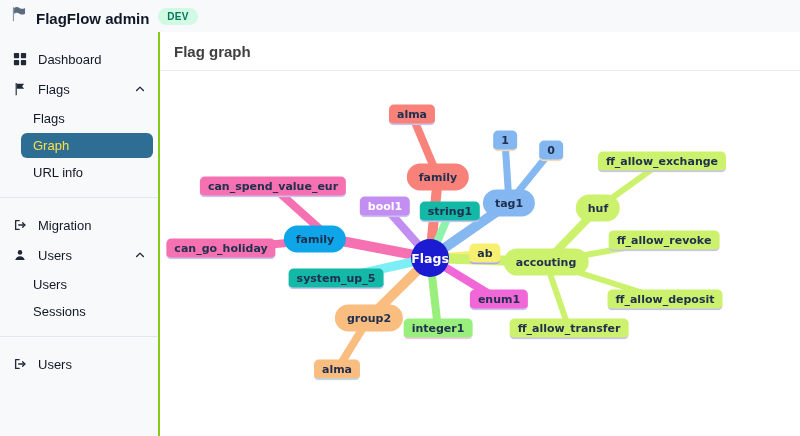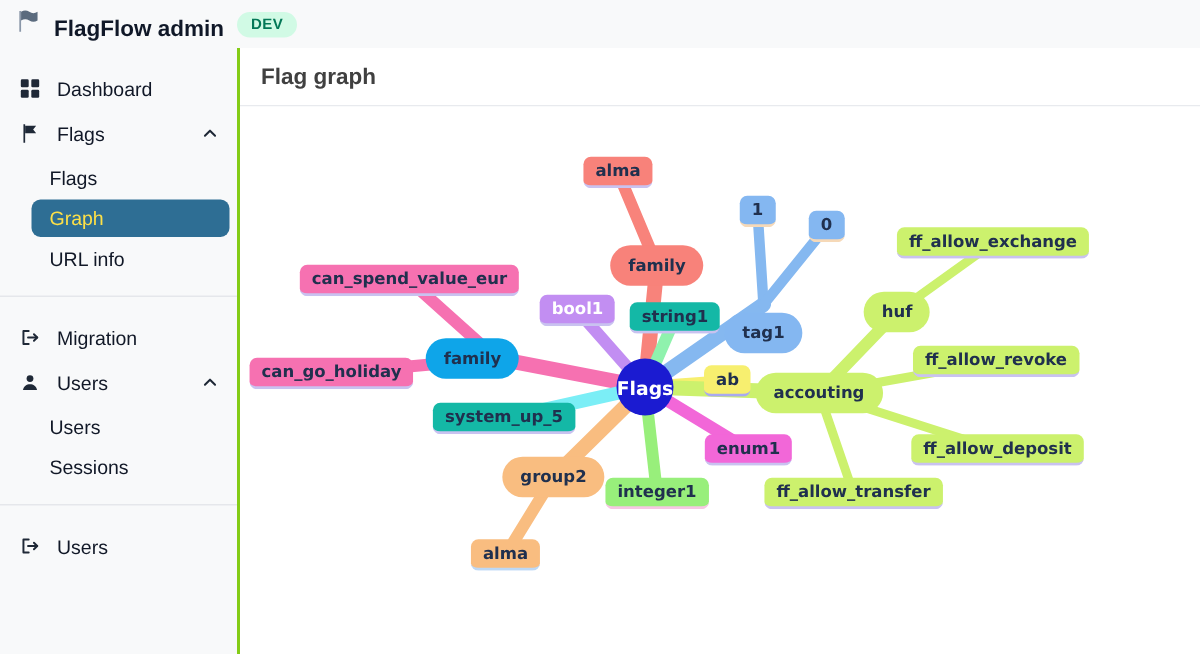--- a/index.html
+++ b/index.html
@@ -162,21 +162,21 @@
       <line x1="270" y1="187" x2="325" y2="183" stroke="#f7ef6f" stroke-width="8" stroke-linecap="round"></line>
       <line x1="270" y1="187" x2="386" y2="191" stroke="#ccf16d" stroke-width="10" stroke-linecap="round"></line>
       <line x1="386" y1="191" x2="438" y2="137" stroke="#ccf16d" stroke-width="8" stroke-linecap="round"></line>
       <line x1="438" y1="137" x2="502" y2="91" stroke="#ccf16d" stroke-width="6" stroke-linecap="round"></line>
       <line x1="386" y1="191" x2="504" y2="170" stroke="#ccf16d" stroke-width="6" stroke-linecap="round"></line>
       <line x1="386" y1="191" x2="505" y2="229" stroke="#ccf16d" stroke-width="6" stroke-linecap="round"></line>
       <line x1="386" y1="191" x2="409" y2="258" stroke="#ccf16d" stroke-width="6" stroke-linecap="round"></line>
     </svg>
 <div class="gnode branch" style="left: 278px; top: 106px; background: rgb(248, 130, 122);">family</div>
     <div class="gnode leaf" style="left: 252px; top: 44px; background: rgb(248, 130, 122); border-bottom-color: rgb(201, 194, 240);">alma</div>
-    <div class="gnode branch" style="left: 349px; top: 132px; background: rgb(132, 183, 241); margin-top: 19px;">tag1</div>
+    <div class="gnode branch" style="left: 349px; top: 132px; background: rgb(132, 183, 241);">tag1</div>
     <div class="gnode leaf" style="left: 345px; top: 70px; background: rgb(132, 183, 241); border-bottom-color: rgb(246, 217, 184);">1</div>
     <div class="gnode leaf" style="left: 391px; top: 80px; background: rgb(132, 183, 241); border-bottom-color: rgb(246, 217, 184);">0</div>
     <div class="gnode leaf" style="left: 225px; top: 136px; background: rgb(194, 142, 242); color: rgb(255, 255, 255); border-bottom-color: rgb(201, 194, 240);">bool1</div>
     <div class="gnode leaf" style="left: 290px; top: 141px; background: #14b8a6; border-bottom-color: rgb(201, 194, 240);">string1</div>
     <div class="gnode branch" style="left: 155px; top: 168px; background: #0ea5e9;">family</div>
     <div class="gnode leaf" style="left: 113px; top: 116px; background: rgb(246, 113, 177); border-bottom-color: rgb(201, 194, 240);">can_spend_value_eur</div>
     <div class="gnode leaf" style="left: 61px; top: 178px; background: rgb(246, 113, 177); border-bottom-color: rgb(201, 194, 240);">can_go_holiday</div>
     <div class="gnode leaf" style="left: 176px; top: 208px; background: #14b8a6; border-bottom-color: rgb(201, 194, 240);">system_up_5</div>
     <div class="gnode branch" style="left: 209px; top: 247px; background: rgb(249, 189, 128);">group2</div>
     <div class="gnode leaf" style="left: 177px; top: 299px; background: rgb(249, 189, 128); border-bottom-color: rgb(189, 216, 245);">alma</div>

